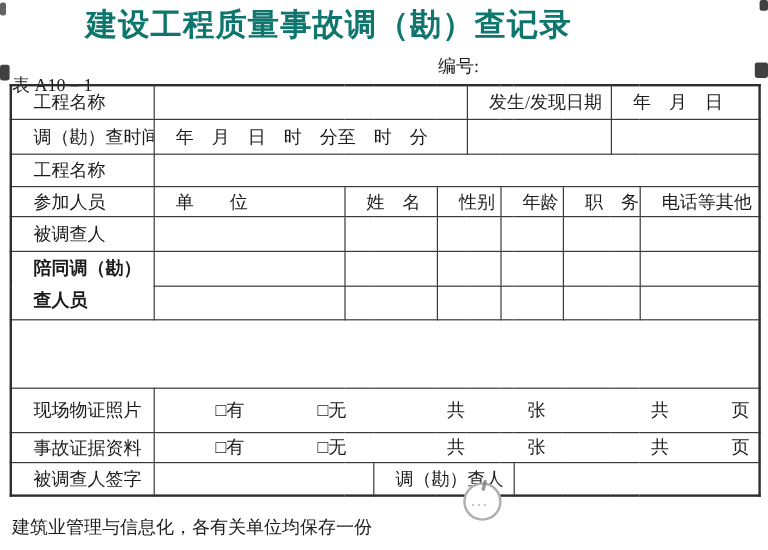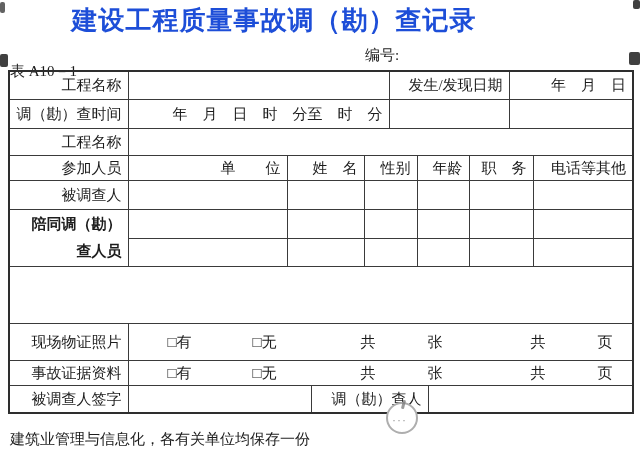--- a/index.html
+++ b/index.html
@@ -5,33 +5,33 @@
   html,body{margin:0;padding:0;}
   body{
     width:640px;height:458px;position:relative;overflow:hidden;
     background:#ffffff;
     font-family:"Liberation Serif","DejaVu Serif",serif;
     color:#1c1c1c;
   }
   .page-title{
     position:absolute;top:3px;left:0;width:548px;
     text-align:center;font-size:26px;font-weight:bold;letter-spacing:1px;
-    color:#1d4ed8;
+    color:#0f766e;
   }
   .form-code{position:absolute;left:10px;top:46px;font-size:15px;margin-top:16px;}
   .serial-label{position:absolute;left:365px;top:46px;font-size:15px;}
 
   table.form{
     position:absolute;left:8px;top:70px;width:624px;
     border-collapse:collapse;table-layout:fixed;
   }
   table.form td{
     border:1px solid #3a3a3a;
-    font-size:15px;text-align:right;vertical-align:middle;
-    padding:0 6px;overflow:hidden;white-space:nowrap;
+    font-size:15px;text-align:left;vertical-align:middle;
+    padding:0 18px;overflow:hidden;white-space:nowrap;
   }
   table.form{border:2px solid #2e2e2e;}
   tr.r1 td{height:27px;}
   tr.r2 td{height:28px;}
   tr.r3 td{height:26px;}
   tr.r4 td{height:24px;margin-left:48px;}
   tr.r5 td{height:28px;}
   tr.r6 td{height:28px;font-weight:bold;}
   tr.r7 td{height:27px;}
   tr.r8 td{height:56px;}

